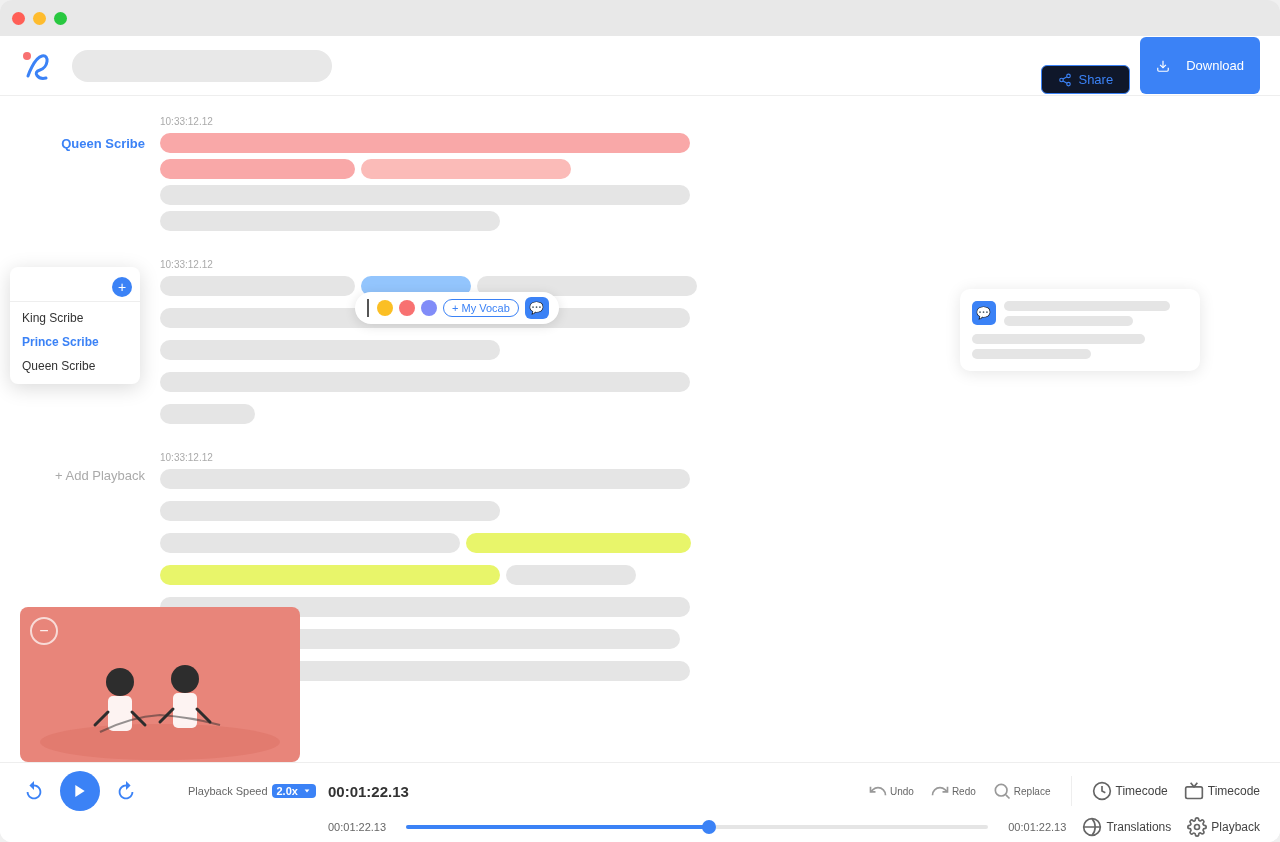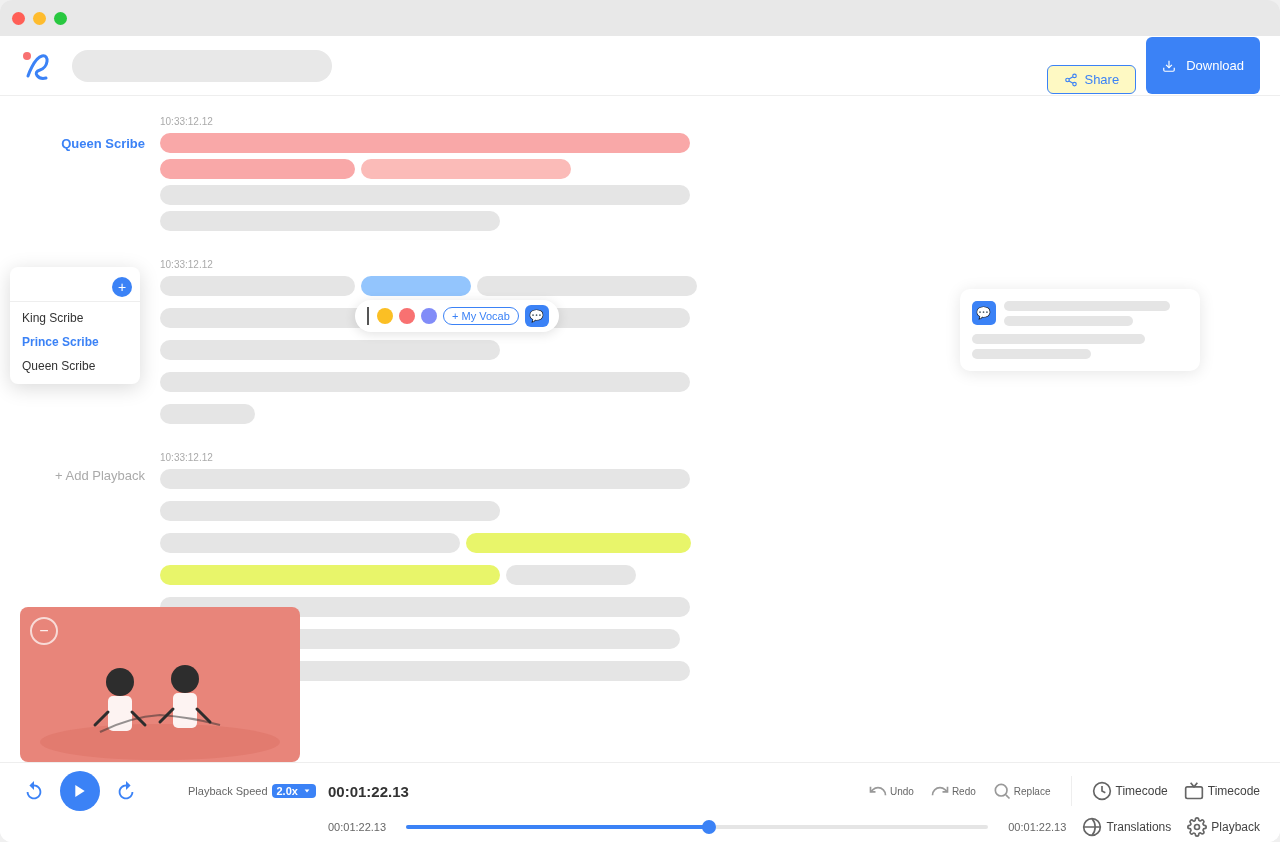--- a/index.html
+++ b/index.html
@@ -67,31 +67,31 @@
       display: flex;
       gap: 10px;
     }
     .btn-share {
       display: flex;
       align-items: center;
       gap: 6px;
       padding: 6px 16px;
       border: 1.5px solid #3b82f6;
       border-radius: 6px;
-      background: #fef9c3;
+      background: #0f172a;
       color: #3b82f6;
       font-size: 13px;
       font-weight: 500;
       cursor: pointer;
       margin-top: 28px;
     }
     .btn-download {
       display: flex;
       align-items: center;
-      gap: 10px;
+      gap: 16px;
       padding: 6px 16px;
       border: none;
       border-radius: 6px;
       background: #3b82f6;
       color: white;
       font-size: 13px;
       font-weight: 500;
       cursor: pointer;
     }
     .main-content {
@@ -528,21 +528,21 @@
             </div>
             <div class="dropdown-item">
               <span>Queen Scribe</span>
             </div>
           </div>
 
           <div class="block-content" style="position:relative;">
             <div class="timestamp">10:33:12.12</div>
             <div class="text-lines" style="position:relative;">
 
-              <div class="inline-toolbar" style="top:24px; left:195px;">
+              <div class="inline-toolbar" style="top:16px; left:195px;">
                 <div class="cursor-line" style="position:relative; left:0; top:0; display:inline-block; width:2px; height:18px; background:#555; margin:0 2px;"></div>
                 <div class="color-dot yellow"></div>
                 <div class="color-dot pink" style="background:#f87171;"></div>
                 <div class="color-dot purple" style="background:#818cf8;"></div>
                 <button class="vocab-btn">
                   <span>+ My Vocab</span>
                 </button>
                 <button class="comment-btn">💬</button>
               </div>
 

